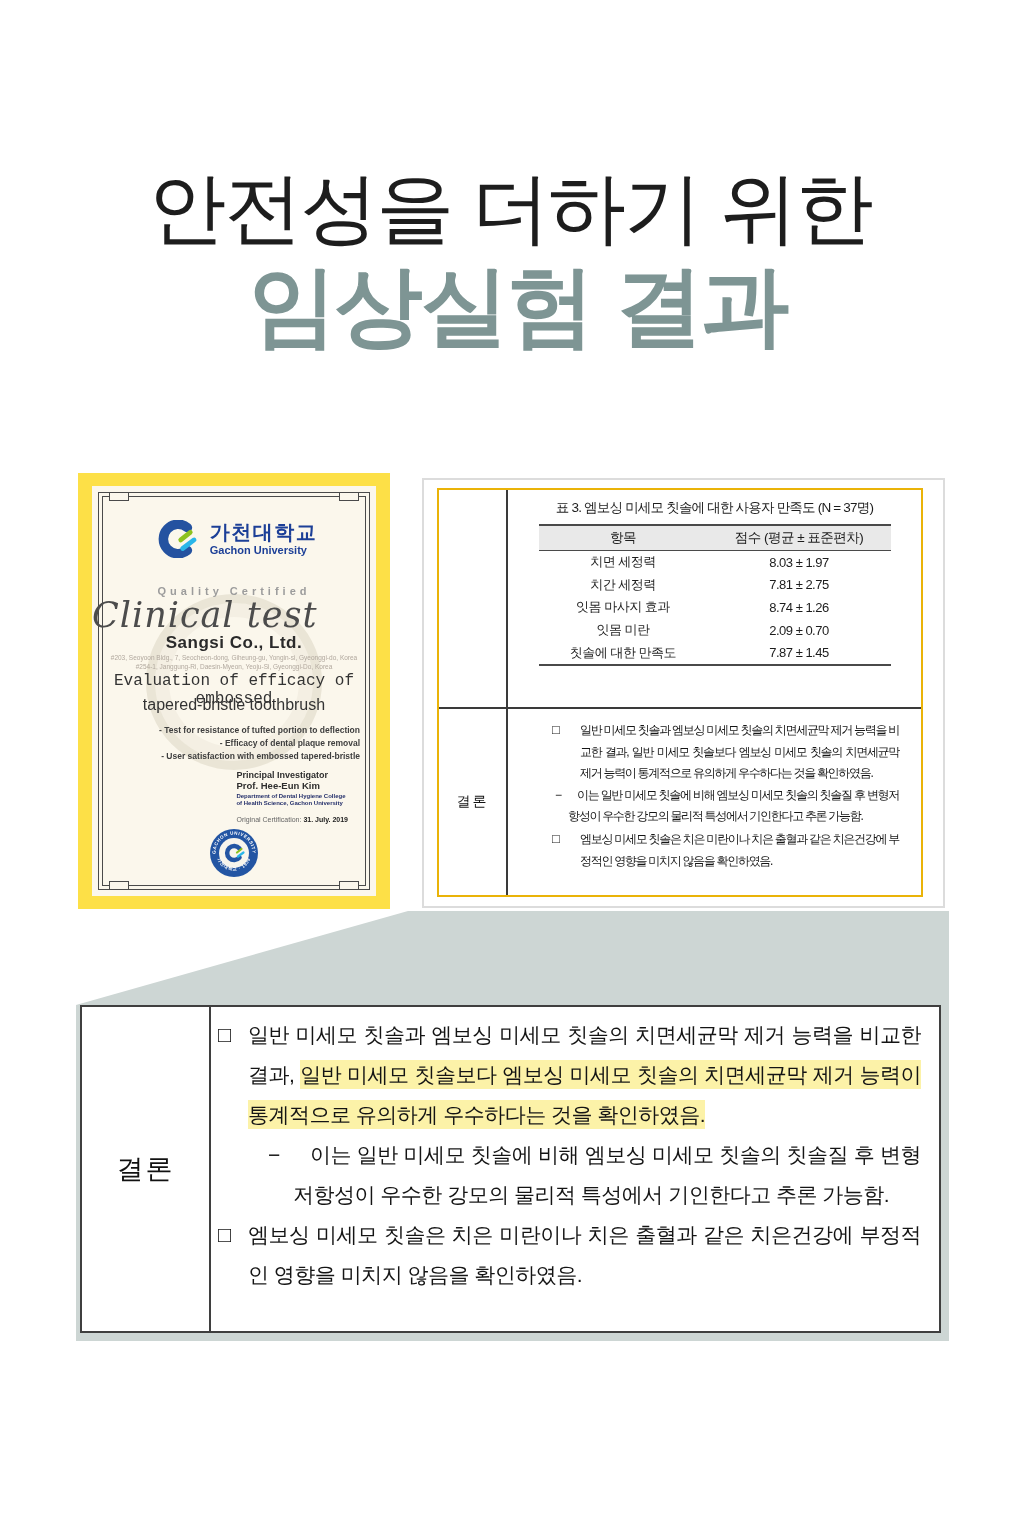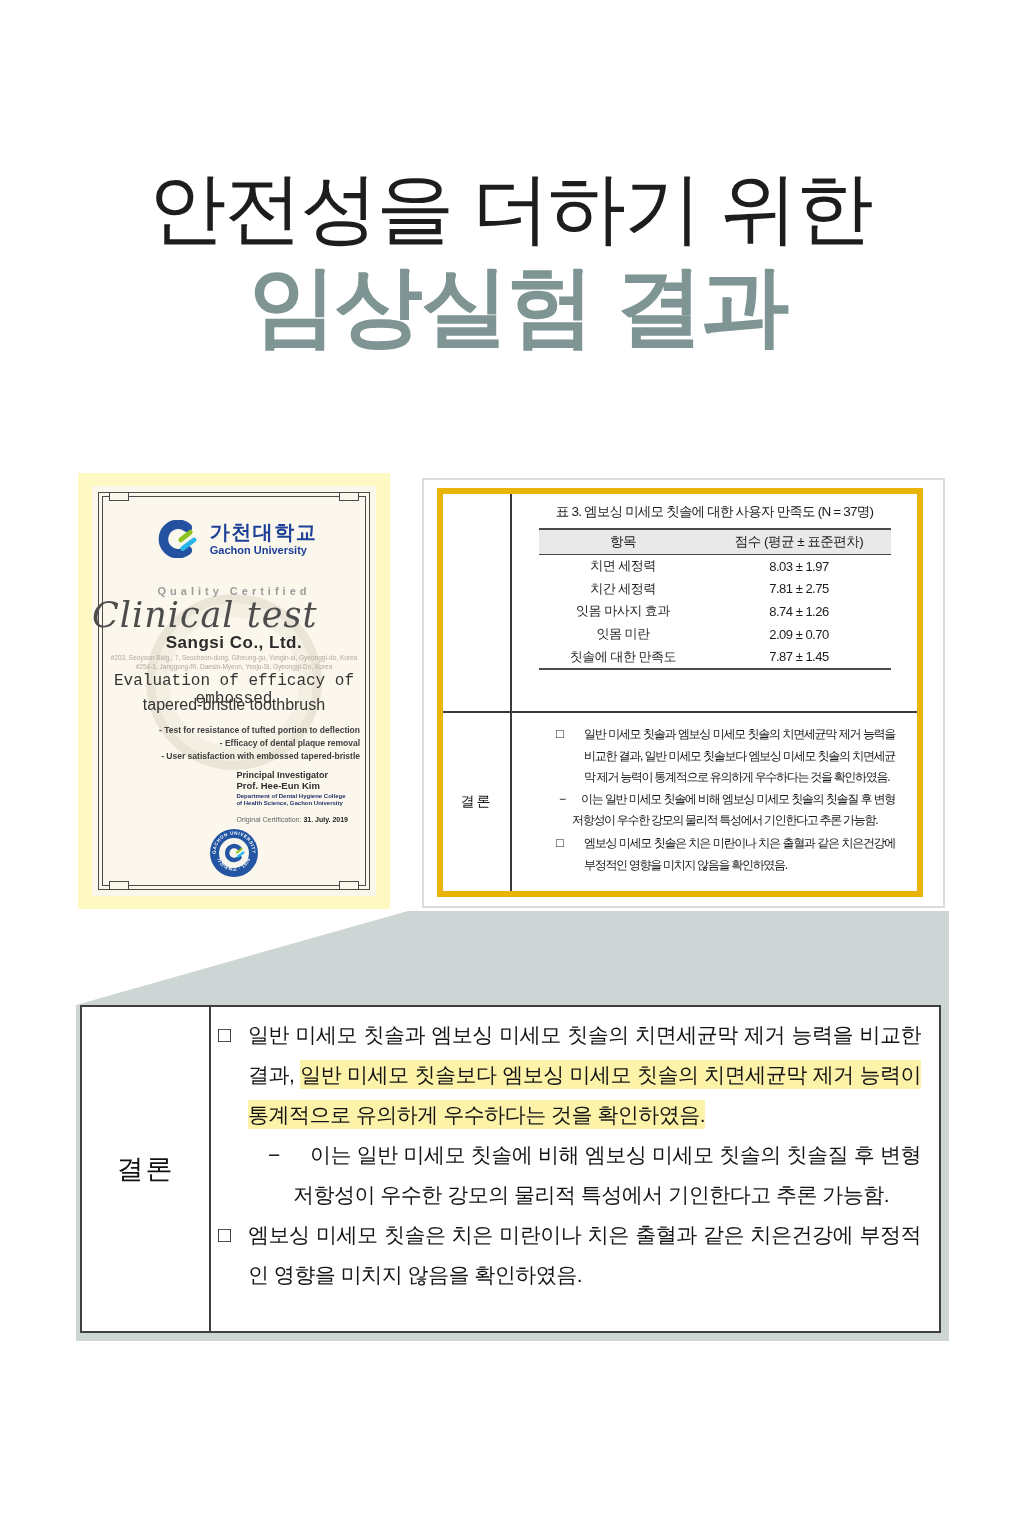--- a/index.html
+++ b/index.html
@@ -6,21 +6,21 @@
   html,body { background:#ffffff; }
   body { font-family:"Liberation Sans","DejaVu Sans",sans-serif; }
   .page { position:relative; width:1020px; height:1524px; background:#fff; overflow:hidden; margin:0 auto; }
 
   
   .main-title { position:absolute; top:163px; left:0; width:100%; text-align:center; }
   .title-l1 { font-size:78px; line-height:1.16; color:#1d1d1d; font-weight:400; letter-spacing:-2px; }
   .title-l2 { font-size:88px; line-height:1.1; color:#7e9594; font-weight:700; letter-spacing:-2px; margin-top:5px;margin-left:16px; }
 
   
-  .cert-backdrop { position:absolute; left:78px; top:473px; width:312px; height:436px; background:#fef9c3; }
+  .cert-backdrop { position:absolute; left:78px; top:473px; width:312px; height:436px; background:#fde047; }
   .cert-paper { position:absolute; left:14px; top:13px; width:284px; height:410px; background:#fbf7ec; }
   .cert-frame { position:absolute; left:10px; top:10px; right:10px; bottom:10px;
                 border:1px solid #4a4a4a; outline:1px solid #4a4a4a; outline-offset:3px; pointer-events:none; }
   .corner { position:absolute; width:20px; height:9px; border:1px solid #4a4a4a; background:#fbf7ec; }
   .c-tl { left:6px;  top:-5px; } .c-tr { right:6px; top:-5px; }
   .c-bl { left:6px;  bottom:-5px; } .c-br { right:6px; bottom:-5px; }
   .watermark { position:absolute; left:50%; top:108px; width:176px; height:176px; margin-left:-88px;
                border-radius:50%; border:9px solid rgba(168,158,132,.20);
                box-shadow: inset 0 0 0 14px rgba(168,158,132,.08); }
   .cert-logo { position:absolute; top:34px; left:0; width:100%; display:flex; justify-content:center; align-items:center; gap:9px; }
@@ -43,21 +43,21 @@
   .pi-t { font-size:9px; font-weight:700; color:#2e2e2e; line-height:10px; }
   .pi-n { font-size:9.5px; font-weight:700; color:#2e2e2e; line-height:11px; }
   .pi-d { font-size:6px; font-weight:700; color:#25306b; line-height:7px; margin-top:2px; }
   .pi-c { margin-top:9px; font-size:7px; color:#666; white-space:nowrap; }
   .pi-c b { color:#222; }
   .seal { position:absolute; left:117px; top:342px; width:50px; height:50px; }
 
   
   .report-panel { position:absolute; left:422px; top:478px; width:523px; height:430px;
                   background:#fff; border:2px solid #dcdcdc; }
-  .report-box { position:absolute; left:13px; top:8px; width:486px; height:409px; border:6px solid #eab308;
+  .report-box { position:absolute; left:13px; top:8px; width:486px; height:409px; border:2px solid #eab308;
                 display:grid; grid-template-columns:69px 1fr; grid-template-rows:219px 1fr; }
   .cell-tl { border-right:2px solid #3a3a3a; border-bottom:2px solid #3a3a3a; }
   .cell-tr { border-bottom:2px solid #3a3a3a; padding-top:9px; }
   .cell-bl { border-right:2px solid #3a3a3a; display:flex; align-items:center; justify-content:center;
              font-size:14px; letter-spacing:2px; color:#111; }
   .cell-br { padding:10px 22px 0 36px; font-size:12px; letter-spacing:-1.3px; line-height:21.6px;
              text-align:justify; color:#151515; }
 
   .sat-table { width:352px; margin:0 auto; }
   .sat-caption { font-size:13.5px; letter-spacing:-0.8px; color:#1c1c1c; text-align:center; margin-bottom:7px; }

